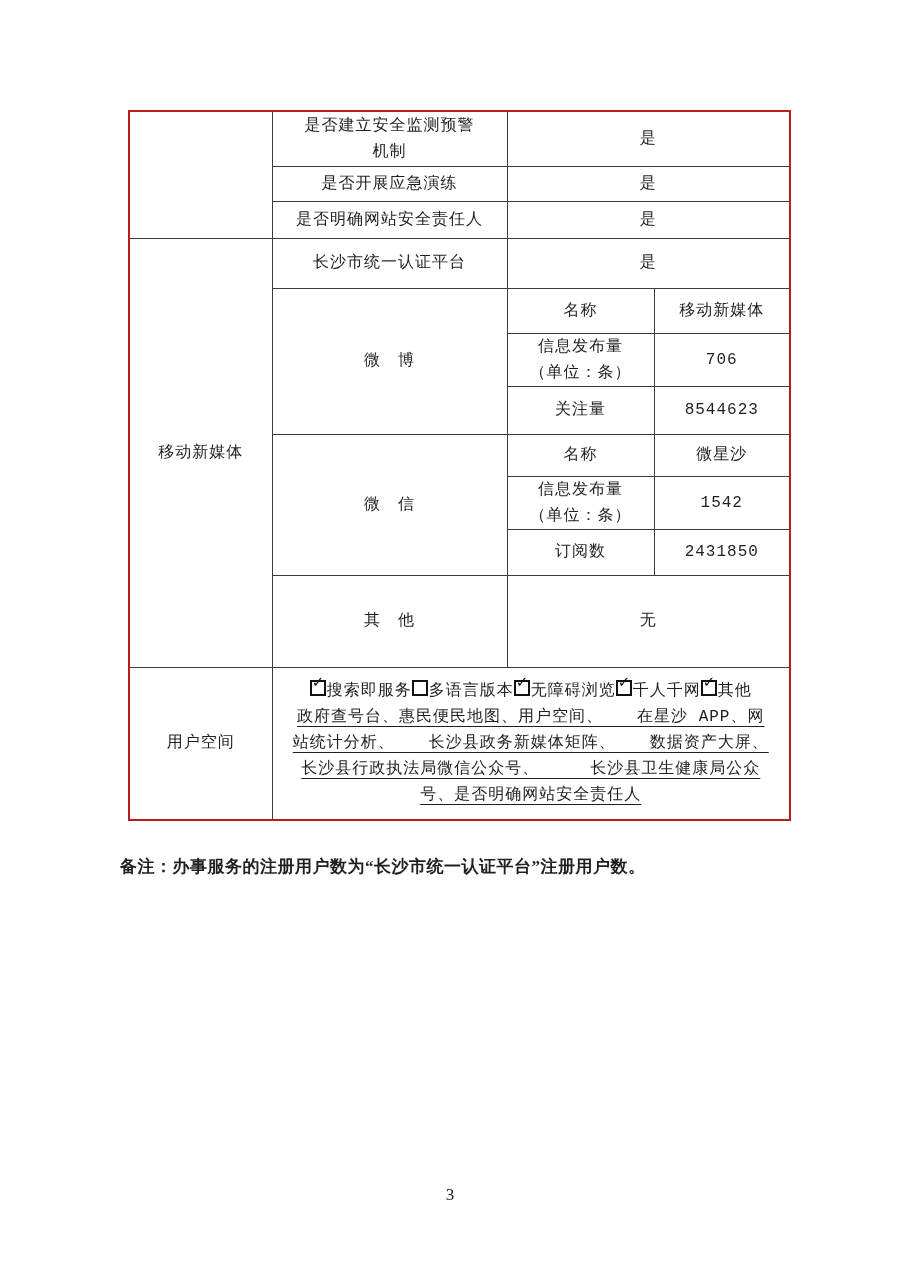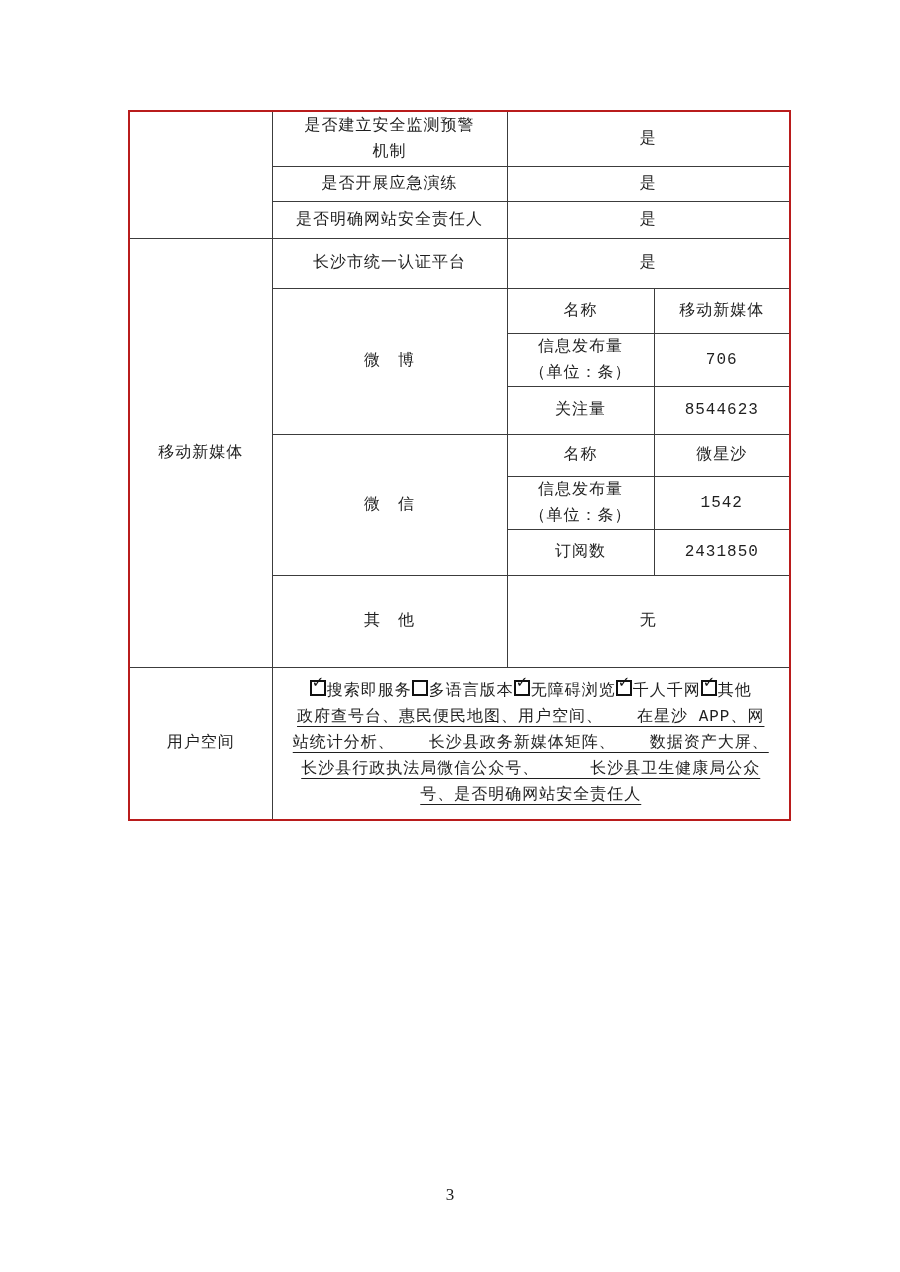--- a/index.html
+++ b/index.html
@@ -120,15 +120,16 @@
               <div class="uline">政府查号台、惠民便民地图、用户空间、　　在星沙 APP、网</div>
               <div class="uline">站统计分析、　　长沙县政务新媒体矩阵、　　数据资产大屏、</div>
               <div class="uline">长沙县行政执法局微信公众号、　　　长沙县卫生健康局公众</div>
               <div class="uline">号、是否明确网站安全责任人</div>
             </div>
       </td>
     </tr>
   </tbody>
     </table>
 
+  <p class="note">备注：办事服务的注册用户数为“长沙市统一认证平台”注册用户数。</p>
 
   <div class="pageno">3</div>
 </div>
 
 </body></html>

